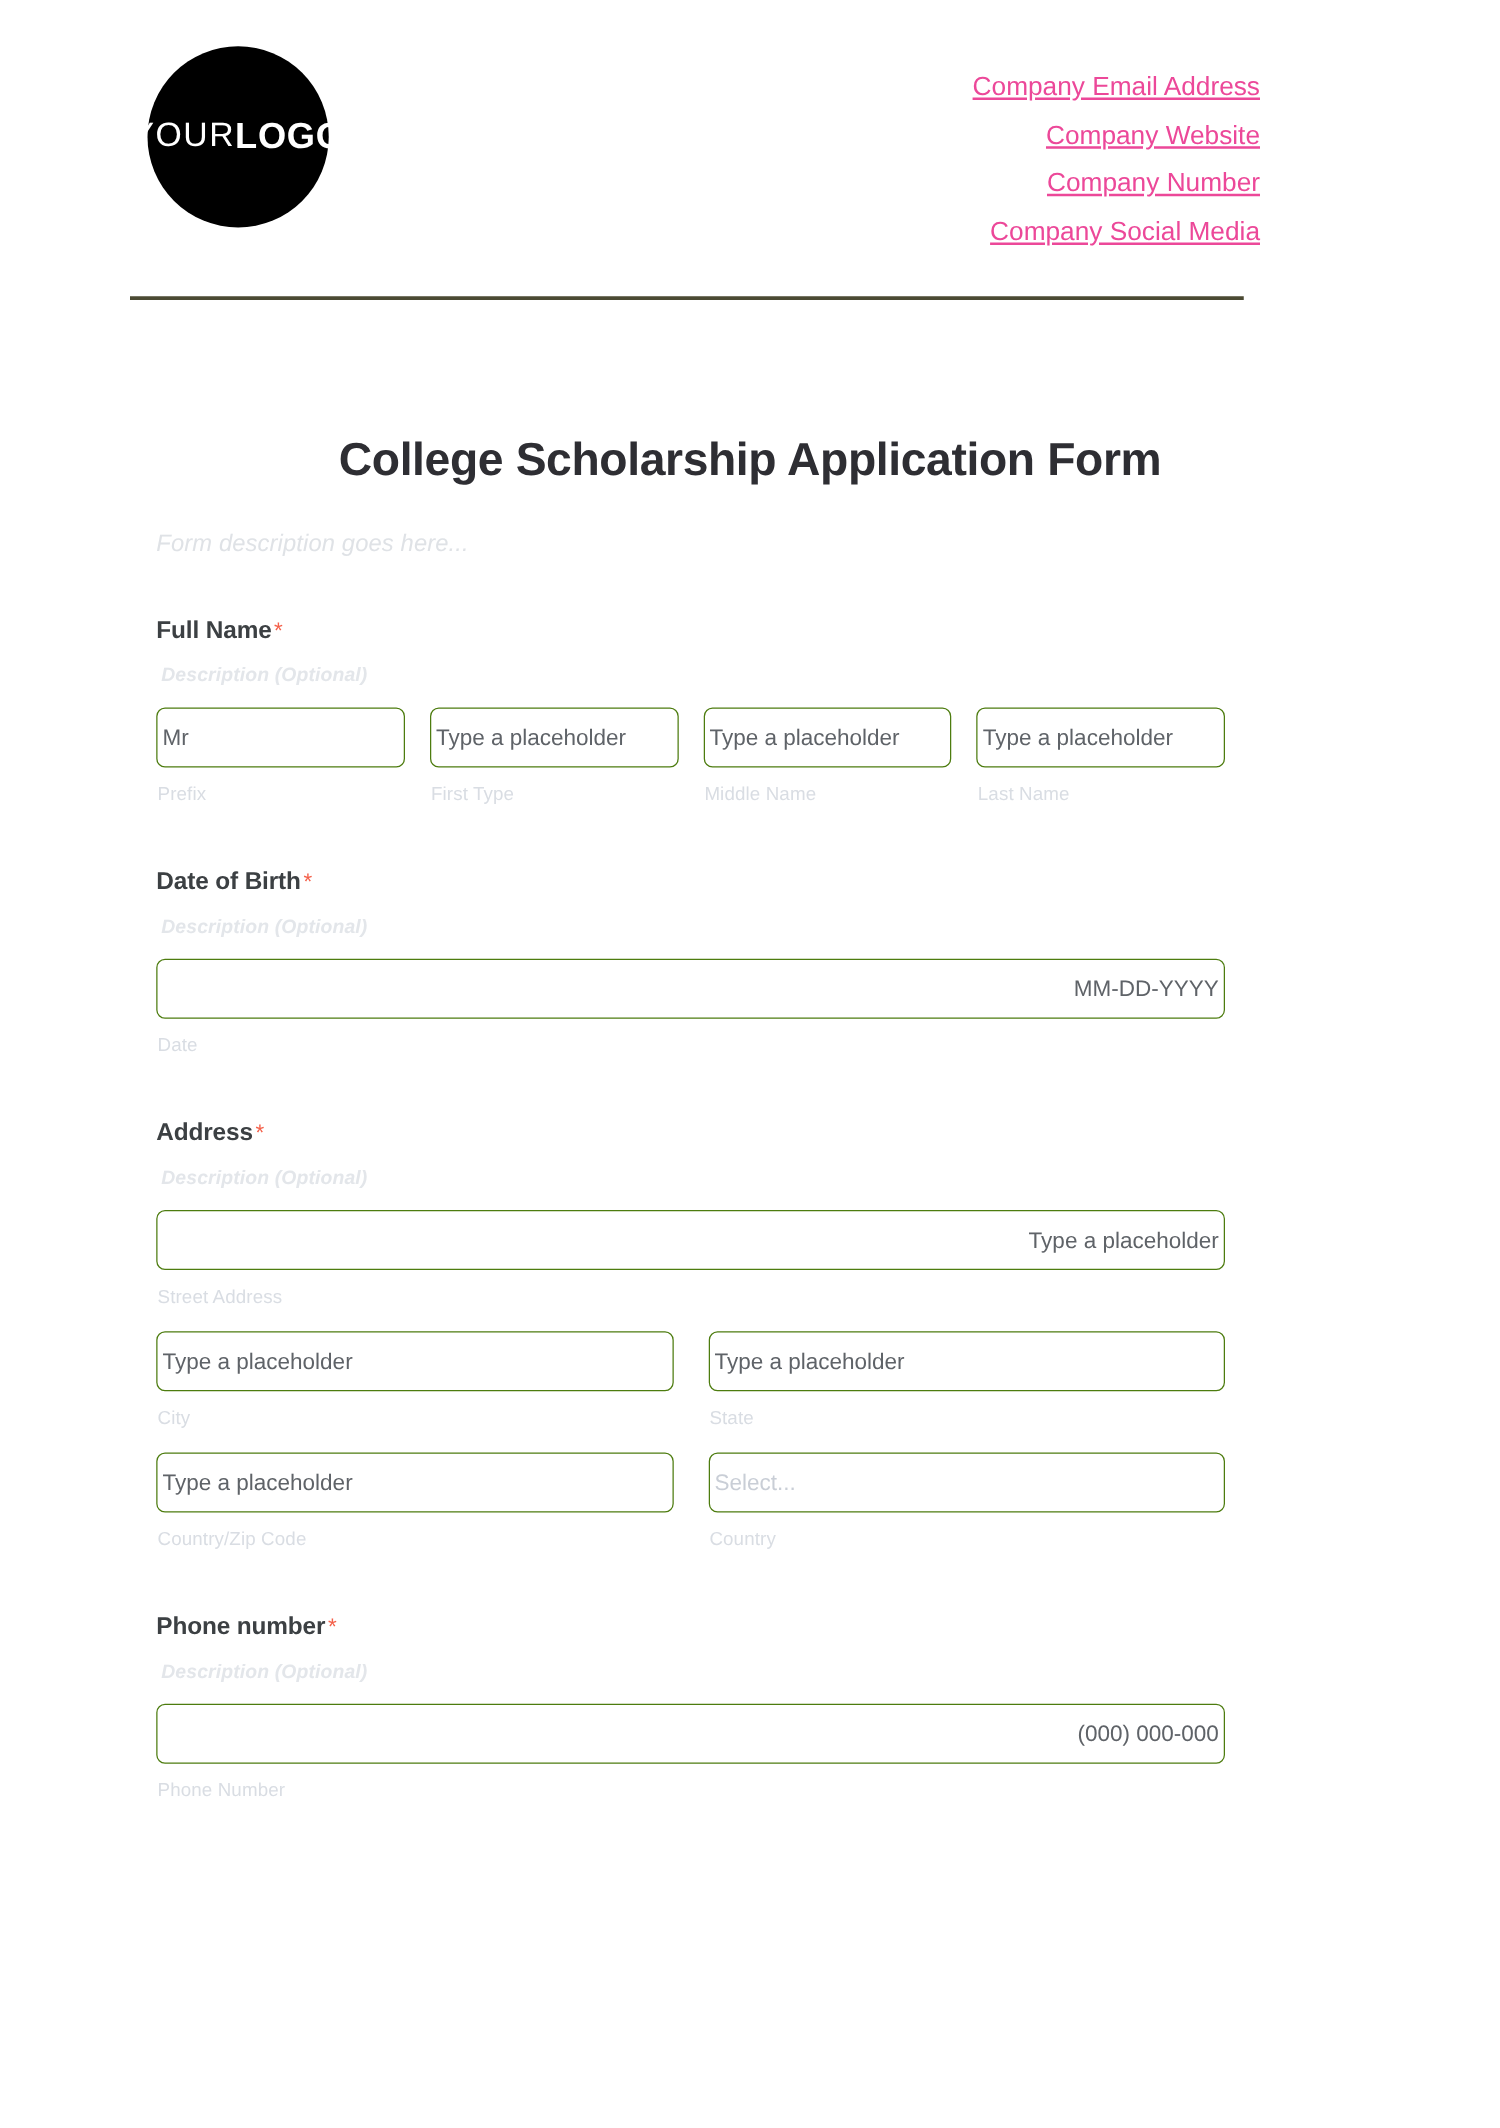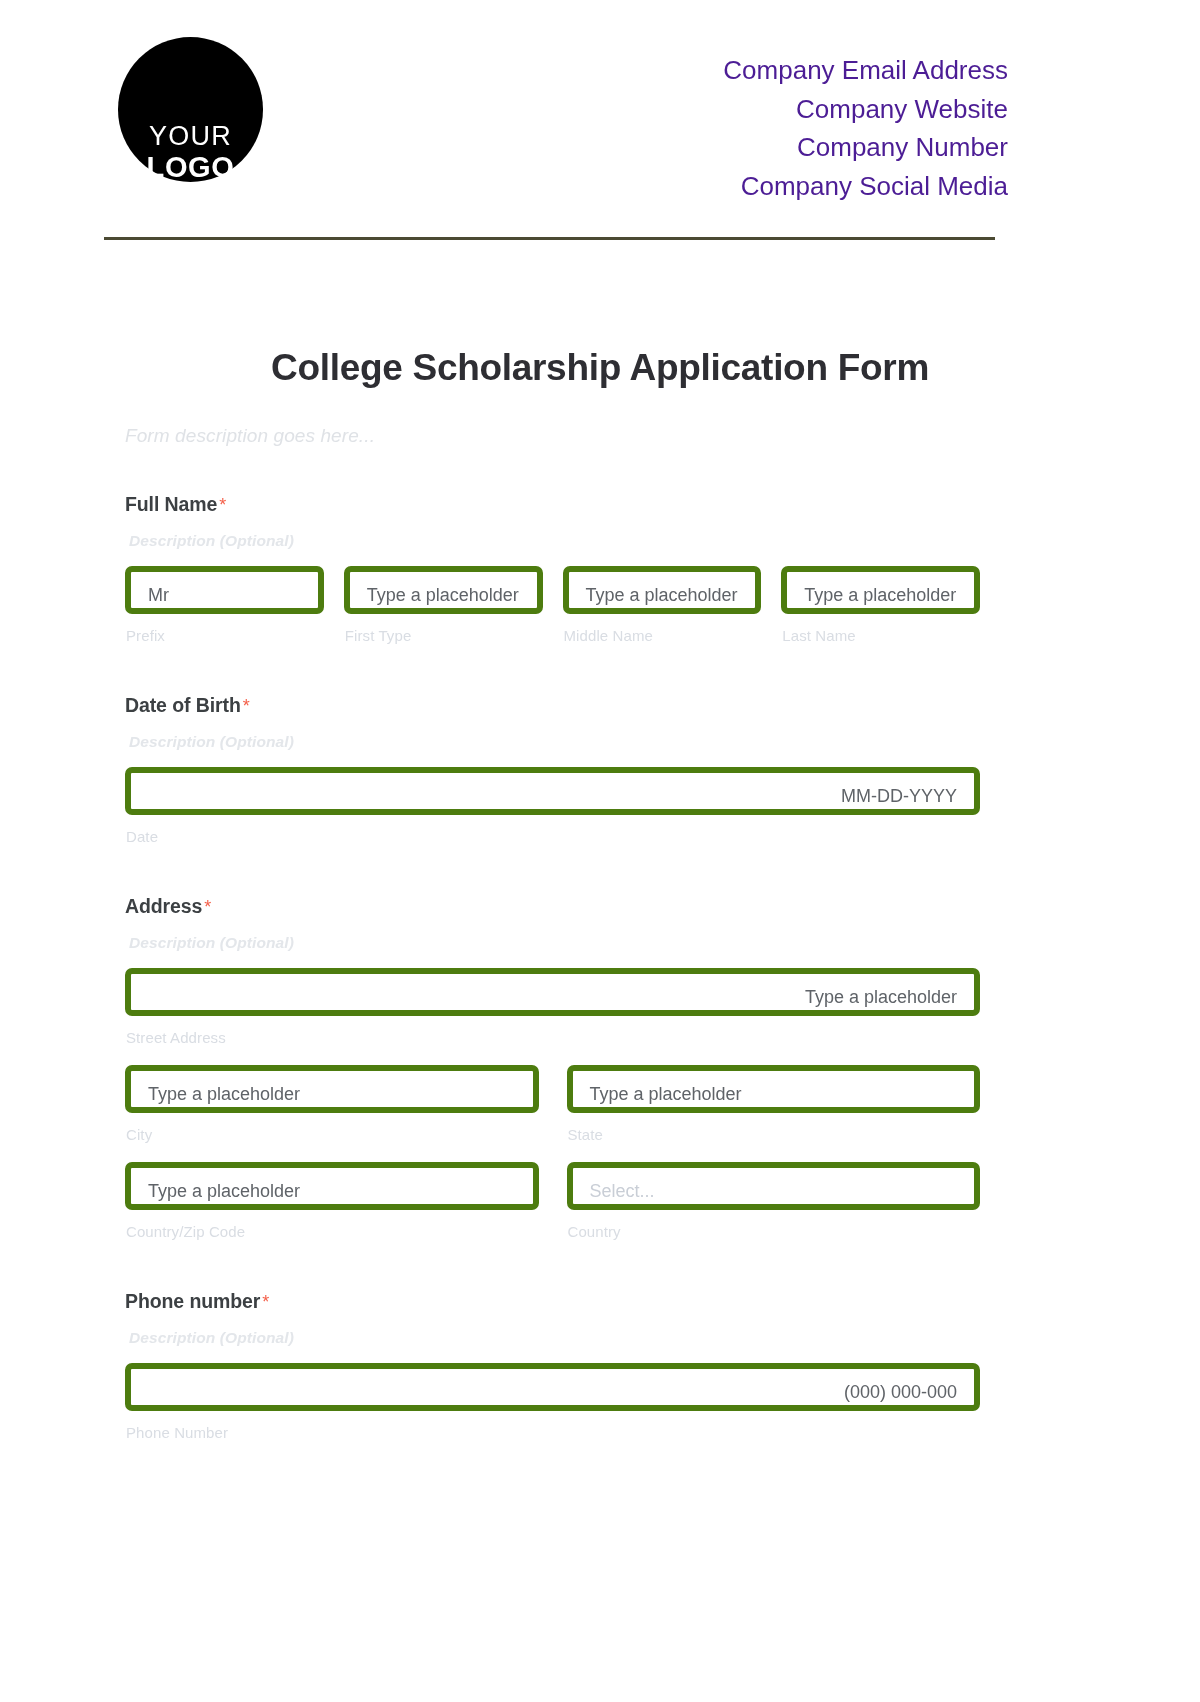--- a/index.html
+++ b/index.html
@@ -27,23 +27,23 @@
     justify-content: space-between;
     padding: 37px 192px 0 118px;
   }
 
   .logo {
     width: 145px;
     height: 145px;
     border-radius: 50%;
     background: #000000;
     display: flex;
-    flex-direction: column;
+    flex-direction: row;
     align-items: center;
-    justify-content: flex-end;
+    justify-content: center;
     line-height: 1;
     flex: 0 0 auto;
   }
   .logo-your {
     color: #ffffff;
     font-size: 27px;
     letter-spacing: 1.2px;
     font-weight: 400;
     margin-bottom: 3px;
   }
@@ -53,24 +53,25 @@
     letter-spacing: 0.6px;
     font-weight: 700;
   }
 
   .contact {
     text-align: right;
     padding-top: 14px;
     white-space: nowrap;
   }
   .contact-line {
-    font-size: 26px;
+    font-size: 21px;
     line-height: 38.5px;
-    color: #4c1d95;
-    font-weight: 400;
+    color: #ec4899;
+    font-weight: 400;
+    text-decoration: underline;
   }
 
   .rule {
     margin: 32px 205px 0 104px;
     height: 3px;
     background: #4b4a33;
   }
 
   
   .title-block {
@@ -128,24 +129,24 @@
     display: flex;
     gap: 20px;
     margin-top: 16px;
   }
 
   .cell { flex: 1 1 0; min-width: 0; }
 
   .input {
     width: 100%;
     height: 48px;
-    border: 6px solid #4d7c0f;
+    border: 1px solid #4d7c0f;
     border-radius: 7px;
     background: #ffffff;
-    padding: 0 17px;
+    padding: 0 4px;
     font-family: "Liberation Sans", sans-serif;
     font-size: 18px;
     color: #5f6368;
     line-height: 46px;
     white-space: nowrap;
     overflow: hidden;
   }
   .input.placeholder-light { color: #c9ced6; }
 
   .sub-label {

